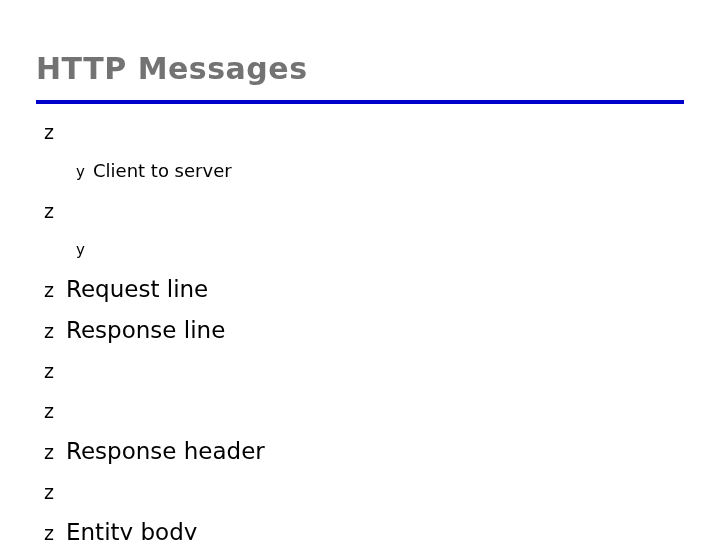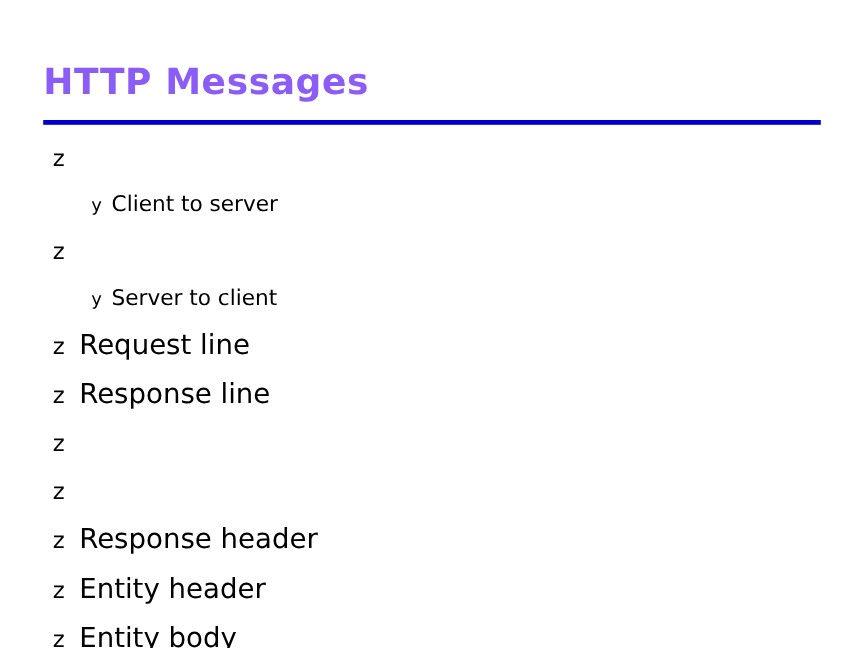--- a/index.html
+++ b/index.html
@@ -21,21 +21,21 @@
   }
   .slide-title {
     position: absolute;
     left: 36px;
     top: 52px;
     font-family: "DejaVu Sans", sans-serif;
     font-weight: bold;
     font-size: 30px;
     line-height: 34px;
     letter-spacing: 0.5px;
-    color: #8b5cf6;
+    color: #737373;
     white-space: nowrap;
   }
   .title-rule {
     position: absolute;
     left: 36px;
     top: 100px;
     width: 648px;
     height: 4px;
     background: #0000cc;
   }
@@ -96,21 +96,20 @@
       <span class="marker">y</span>
       <span class="btext">Client to server</span>
     </div>
 
     <div class="bullet-row lvl1">
       <span class="marker">z</span>
     </div>
 
     <div class="bullet-row lvl2">
       <span class="marker">y</span>
-      <span class="btext">Server to client</span>
     </div>
 
     <div class="bullet-row lvl1">
       <span class="marker">z</span>
       <span class="btext">Request line</span>
     </div>
 
     <div class="bullet-row lvl1">
       <span class="marker">z</span>
       <span class="btext">Response line</span>
@@ -124,21 +123,20 @@
       <span class="marker">z</span>
     </div>
 
     <div class="bullet-row lvl1">
       <span class="marker">z</span>
       <span class="btext">Response header</span>
     </div>
 
     <div class="bullet-row lvl1">
       <span class="marker">z</span>
-      <span class="btext">Entity header</span>
     </div>
 
     <div class="bullet-row lvl1">
       <span class="marker">z</span>
       <span class="btext">Entity body</span>
     </div>
 
   </div>
 </div>
 

